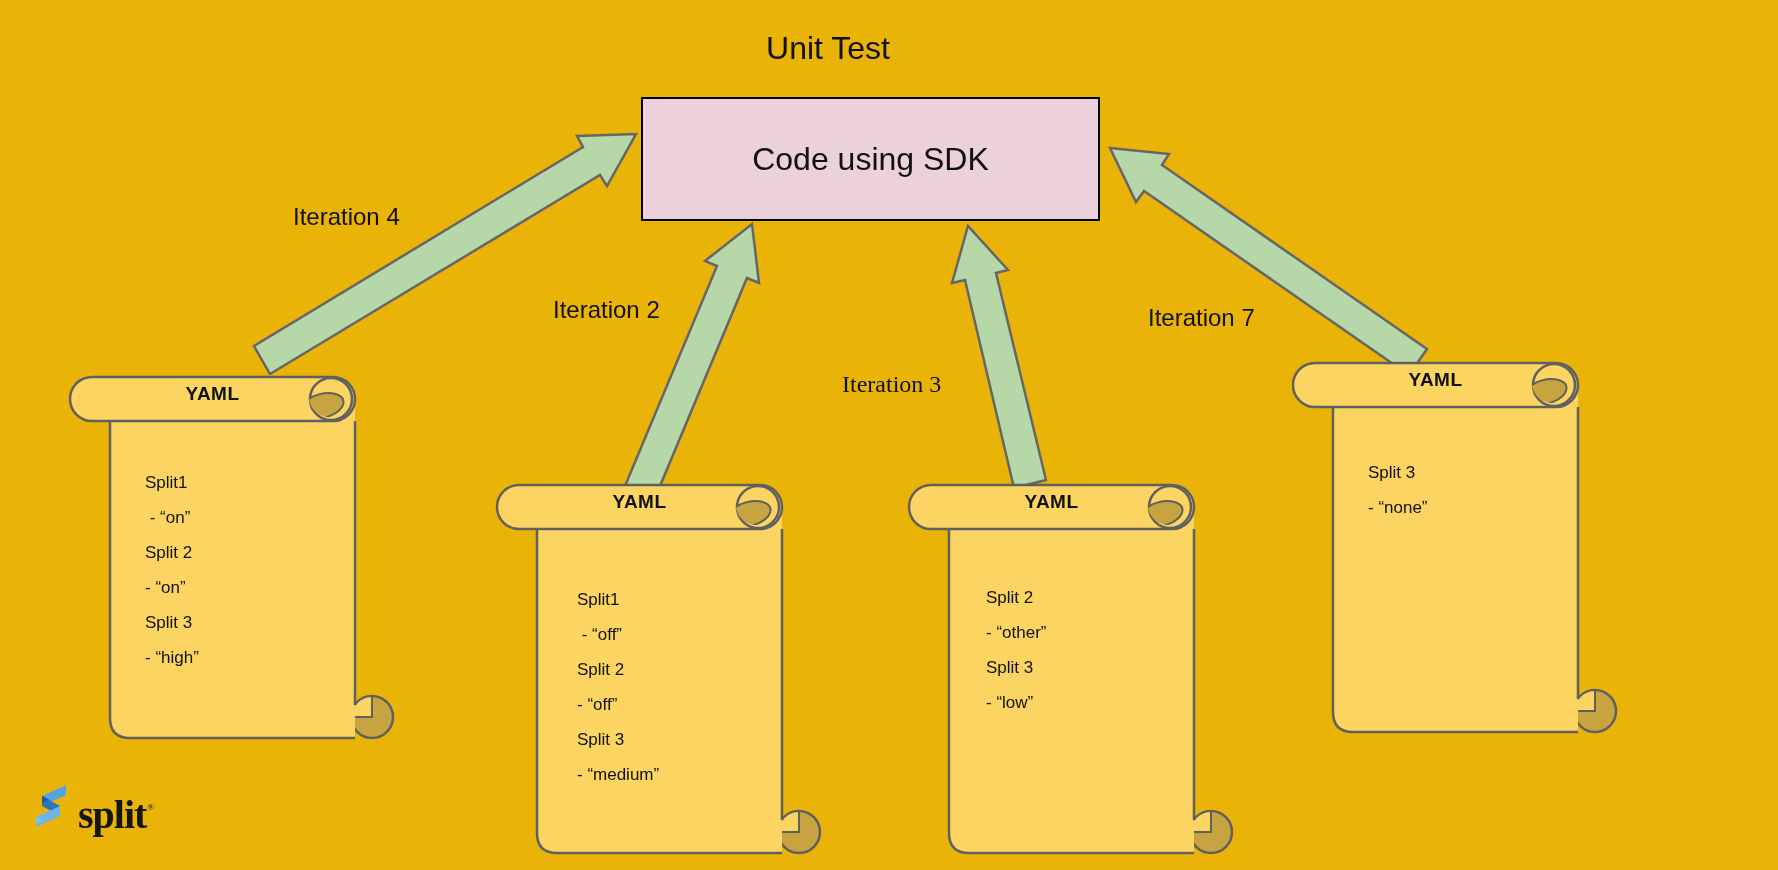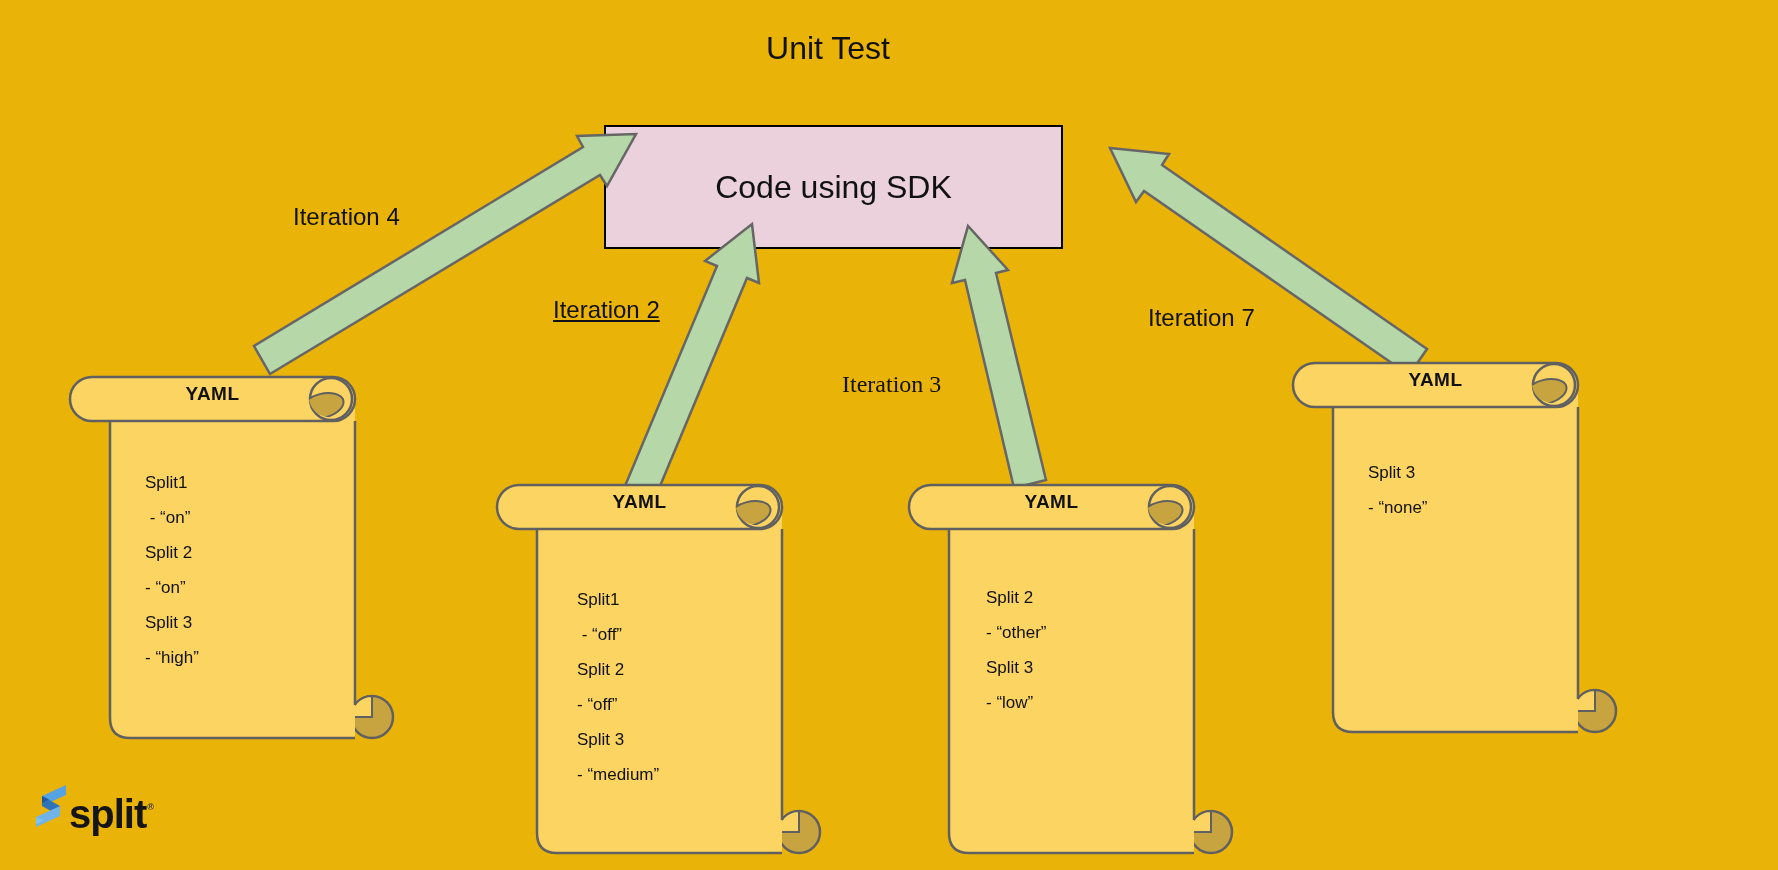--- a/index.html
+++ b/index.html
@@ -5,28 +5,28 @@
   html,body{margin:0;padding:0;background:#fff;}
   #canvas{
     position:relative;width:1778px;height:870px;background:#eab308;
     font-family:"Liberation Sans","DejaVu Sans",sans-serif;overflow:hidden;color:#000;
   }
   .abs{position:absolute;}
   .page-title{
     font-size:32px;color:#111;text-align:center;width:260px;left:698px;top:30px;
   }
   .sdk-box{
-    left:604px;top:97px;width:459px;height:124px;
+    left:641px;top:97px;width:459px;height:124px;
     background:#ead1dc;border:2px solid #000;box-sizing:border-box;
     display:flex;align-items:center;justify-content:center;
-    font-size:32px;color:#111;margin-top:28px;
+    font-size:32px;color:#111;
   }
   .iter-label{font-size:24px;color:#111;white-space:nowrap;}
   #iter1{left:293px;top:203px;}
-  #iter2{left:553px;top:296px;text-decoration:underline;}
+  #iter2{left:553px;top:296px;}
   #iter3{left:842px;top:371px;font-family:Liberation Serif, serif;}
   #iter4{left:1148px;top:304px;}
   .arrows-layer{left:0;top:0;width:1778px;height:870px;pointer-events:none;}
   .scroll{width:330px;}
   .scroll svg{position:absolute;left:0;top:0;}
   .scroll-text{position:absolute;font-size:17px;line-height:35px;color:#111;}
   .scroll-line{white-space:pre;}
   .yaml-label{
     position:absolute;left:2px;top:8px;width:285px;text-align:center;
     font-size:19px;font-weight:bold;color:#111;letter-spacing:.5px;
@@ -35,21 +35,21 @@
   #scroll1 .scroll-text{left:77px;top:90px;}
   #scroll2{left:495px;top:483px;height:373px;}
   #scroll2 .scroll-text{left:82px;top:99px;}
   #scroll3{left:907px;top:483px;height:373px;}
   #scroll3 .scroll-text{left:79px;top:97px;}
   #scroll4{left:1291px;top:361px;height:374px;}
   #scroll4 .scroll-text{left:77px;top:94px;}
   .logo{left:34px;top:783px;display:flex;align-items:flex-start;}
   .logo-text{
     font-size:40px;font-weight:600;color:#151515;letter-spacing:-1px;
-    margin-left:1px;line-height:48px;
+    margin-left:10px;line-height:48px;font-family:Liberation Serif, serif;
   }
   .tm{font-size:9px;font-weight:700;color:#333;vertical-align:18px;margin-left:1px;}
 </style>
 </head>
 <body>
 
 <div id="canvas">
 
   <div class="abs page-title">Unit Test</div>
 

